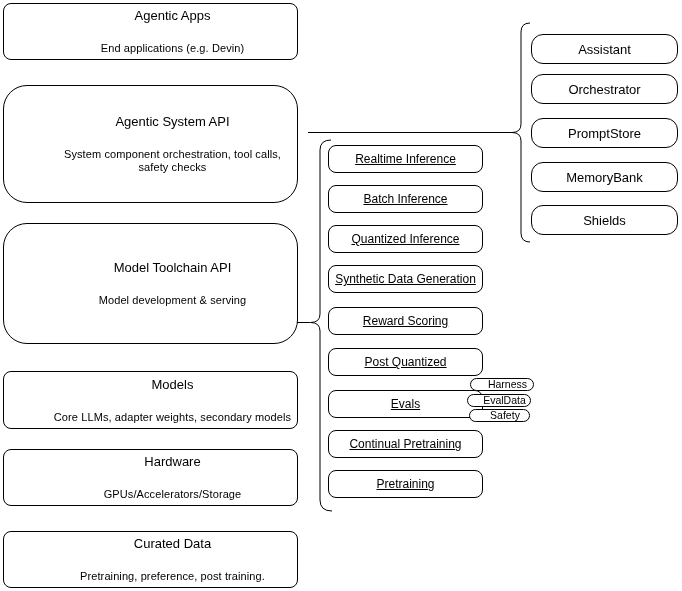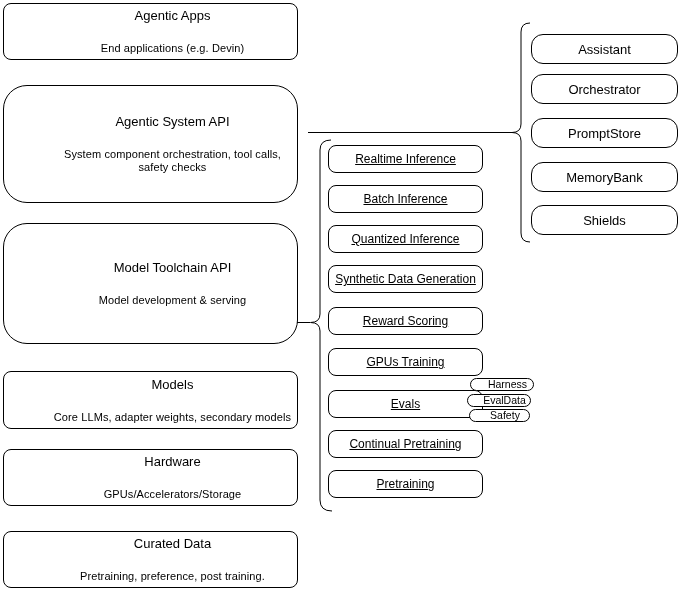--- a/index.html
+++ b/index.html
@@ -88,21 +88,21 @@
   <div class="mnode" style="top:225px">
     <span>Quantized Inference</span>
   </div>
   <div class="mnode" style="top:265px">
     <span>Synthetic Data Generation</span>
   </div>
   <div class="mnode" style="top:307px">
     <span>Reward Scoring</span>
   </div>
   <div class="mnode" style="top:348px">
-    <span>GPUs Training</span>
+    <span>Post Quantized</span>
   </div>
   <div class="mnode" style="top:390px">
     <span>Evals</span>
   </div>
   <div class="mnode" style="top:430px">
     <span>Continual Pretraining</span>
   </div>
   <div class="mnode" style="top:470px">
     <span>Pretraining</span>
   </div>

